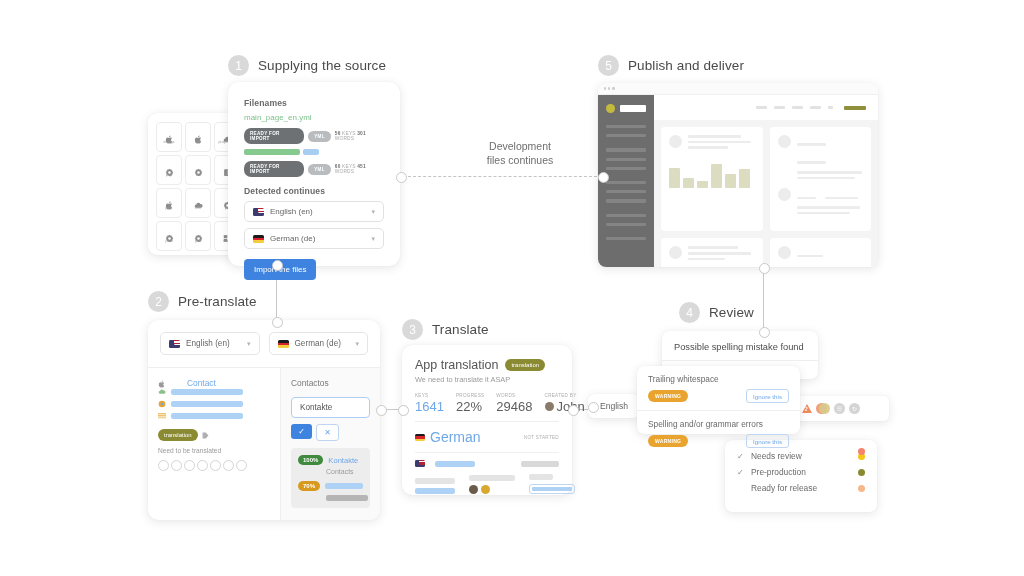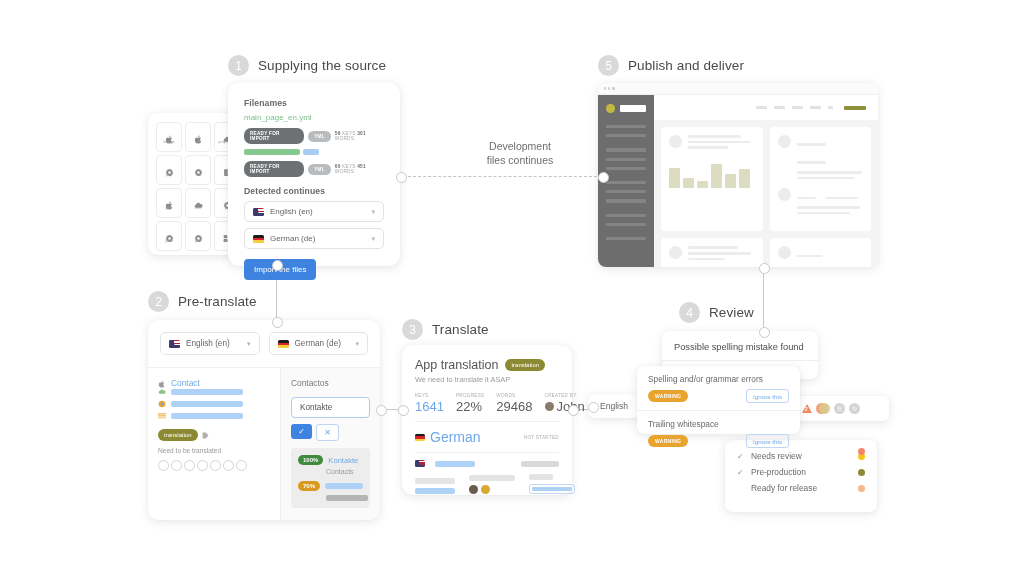--- a/index.html
+++ b/index.html
@@ -83,21 +83,21 @@
 
   
   #s2{left:148px;top:320px;width:232px;height:200px;border-radius:10px;overflow:hidden;}
   .s2top{display:flex;gap:9px;padding:12px 12px;}
   .s2sel{flex:1;display:flex;align-items:center;gap:6px;border:1px solid #e5e5e5;border-radius:5px;
          height:21px;padding:0 8px;font-size:8.2px;color:#666;background:#fff;}
   .s2sel .chev{margin-left:auto;color:#b4b4b4;font-size:7px;}
   .s2body{display:flex;border-top:1px solid #efefef;height:154px;}
   .s2left{width:112px;padding:10px 10px;}
   .s2right{flex:1;background:#fafafa;border-left:1px solid #efefef;padding:10px 10px;}
-  .srcrow{display:flex;align-items:flex-end;gap:5px;}
+  .srcrow{display:flex;align-items:flex-end;gap:21px;}
   .srcicon{width:8px;height:8px;display:block;}
   .srctitle{font-size:8.4px;color:#6fa8e8;}
   .blue-bar{height:6px;background:#aed2f5;border-radius:2px;}
   .tagline{display:flex;align-items:center;gap:4px;margin:9px 0 6px 0;}
   .tag-olive{background:#8a8a33;color:#fff;font-size:6px;padding:3px 6px;border-radius:7px;}
   .needtxt{font-size:6.6px;color:#9a9a9a;margin-bottom:6px;}
   .circrow{display:flex;gap:2px;}
   .circ{width:9px;height:9px;border-radius:50%;border:1px solid #d4d4d4;}
   .s2r-title{font-size:8.4px;color:#7a7a7a;margin-bottom:9px;}
   .tinput{border:1px solid #aecdf0;border-radius:4px;height:19px;display:flex;align-items:center;
@@ -639,28 +639,28 @@
         <div class="strow">
           <span class="chk"></span>
           <span>Ready for release</span>
           <span class="sdot" style="background:#f7b78a"></span>
         </div>
       </div>
   </div>
 
   <div class="card" id="warncard">
     <div class="wrow">
+      <div class="wtitle">Trailing whitespace</div>
+      <div class="wline2">
+        <span class="pill-warn">WARNING</span>
+        <span class="ignore">Ignore this</span>
+      </div>
+    </div>
+    <div class="wrow">
       <div class="wtitle">Spelling and/or grammar errors</div>
       <div class="wline2">
         <span class="pill-warn">WARNING</span>
         <span class="ignore">Ignore this</span>
       </div>
     </div>
-    <div class="wrow">
-      <div class="wtitle">Trailing whitespace</div>
-      <div class="wline2">
-        <span class="pill-warn">WARNING</span>
-        <span class="ignore">Ignore this</span>
-      </div>
-    </div>
   </div>
 
 </div>
 
 </body></html>

